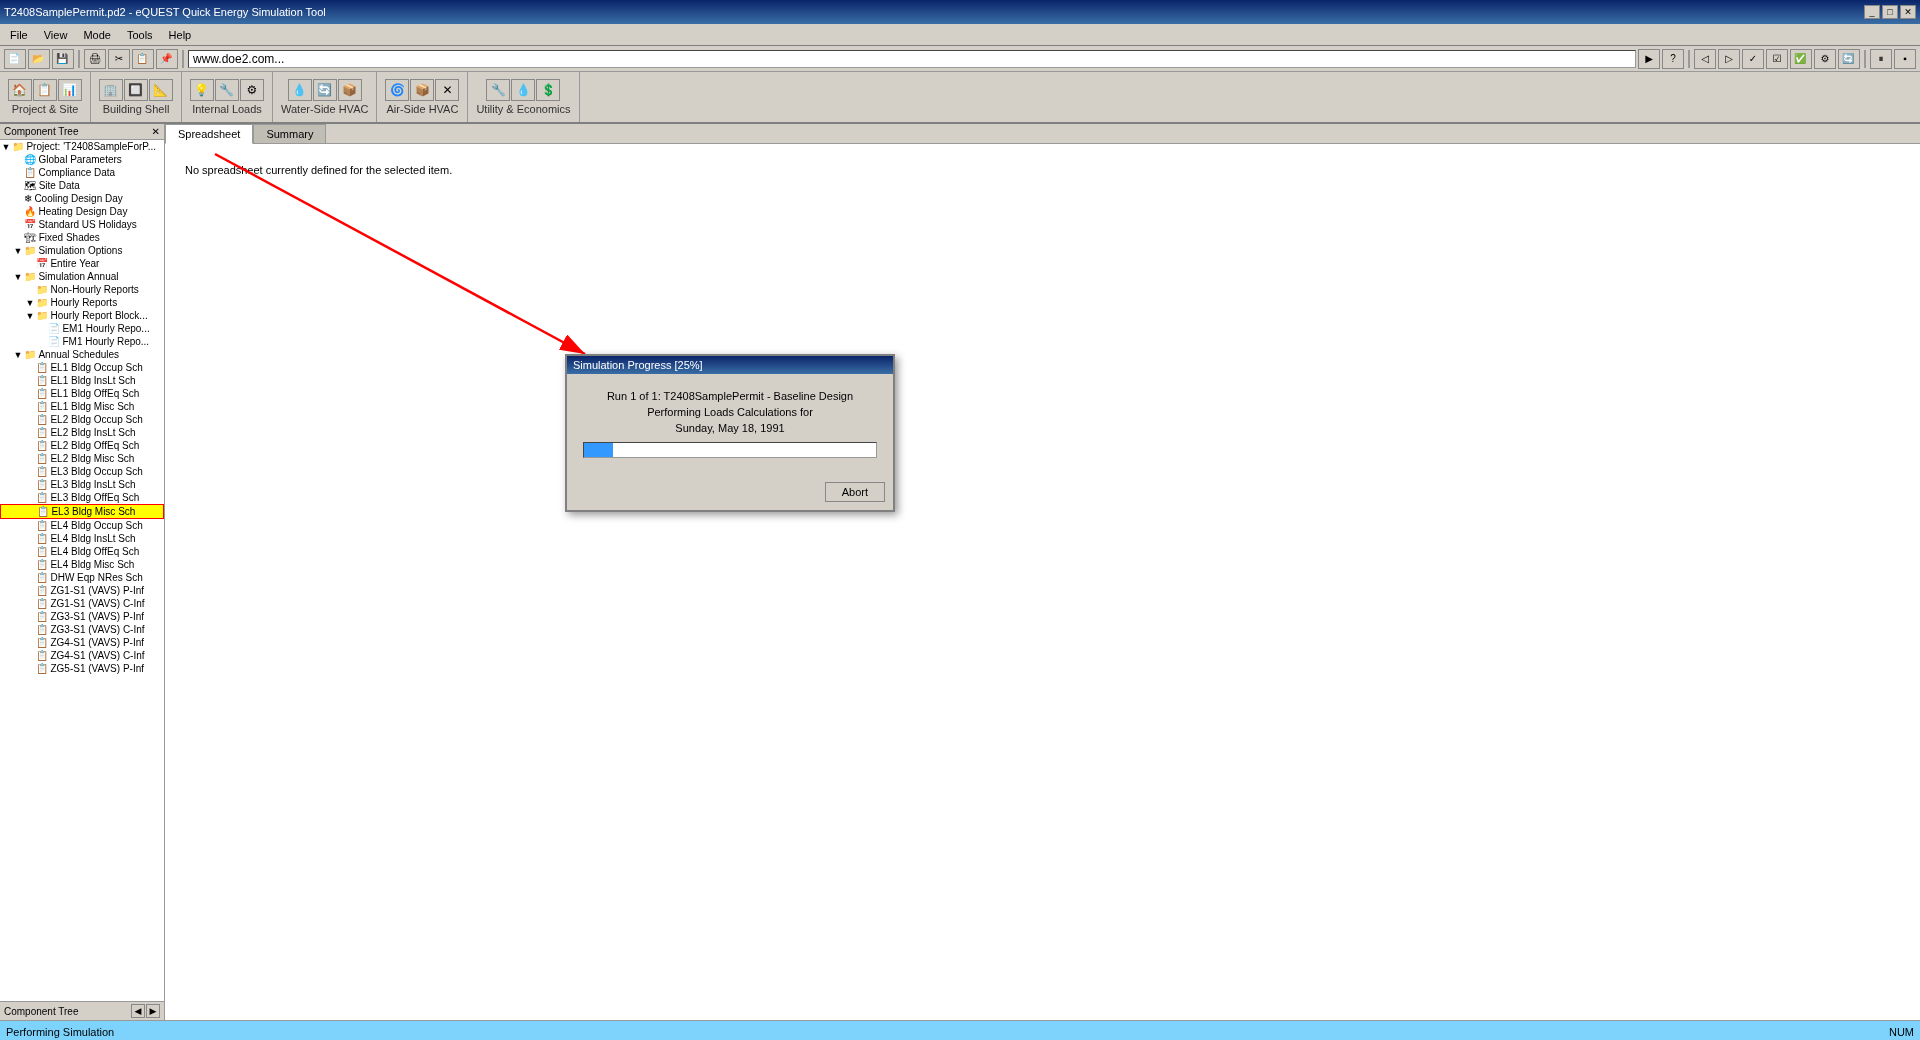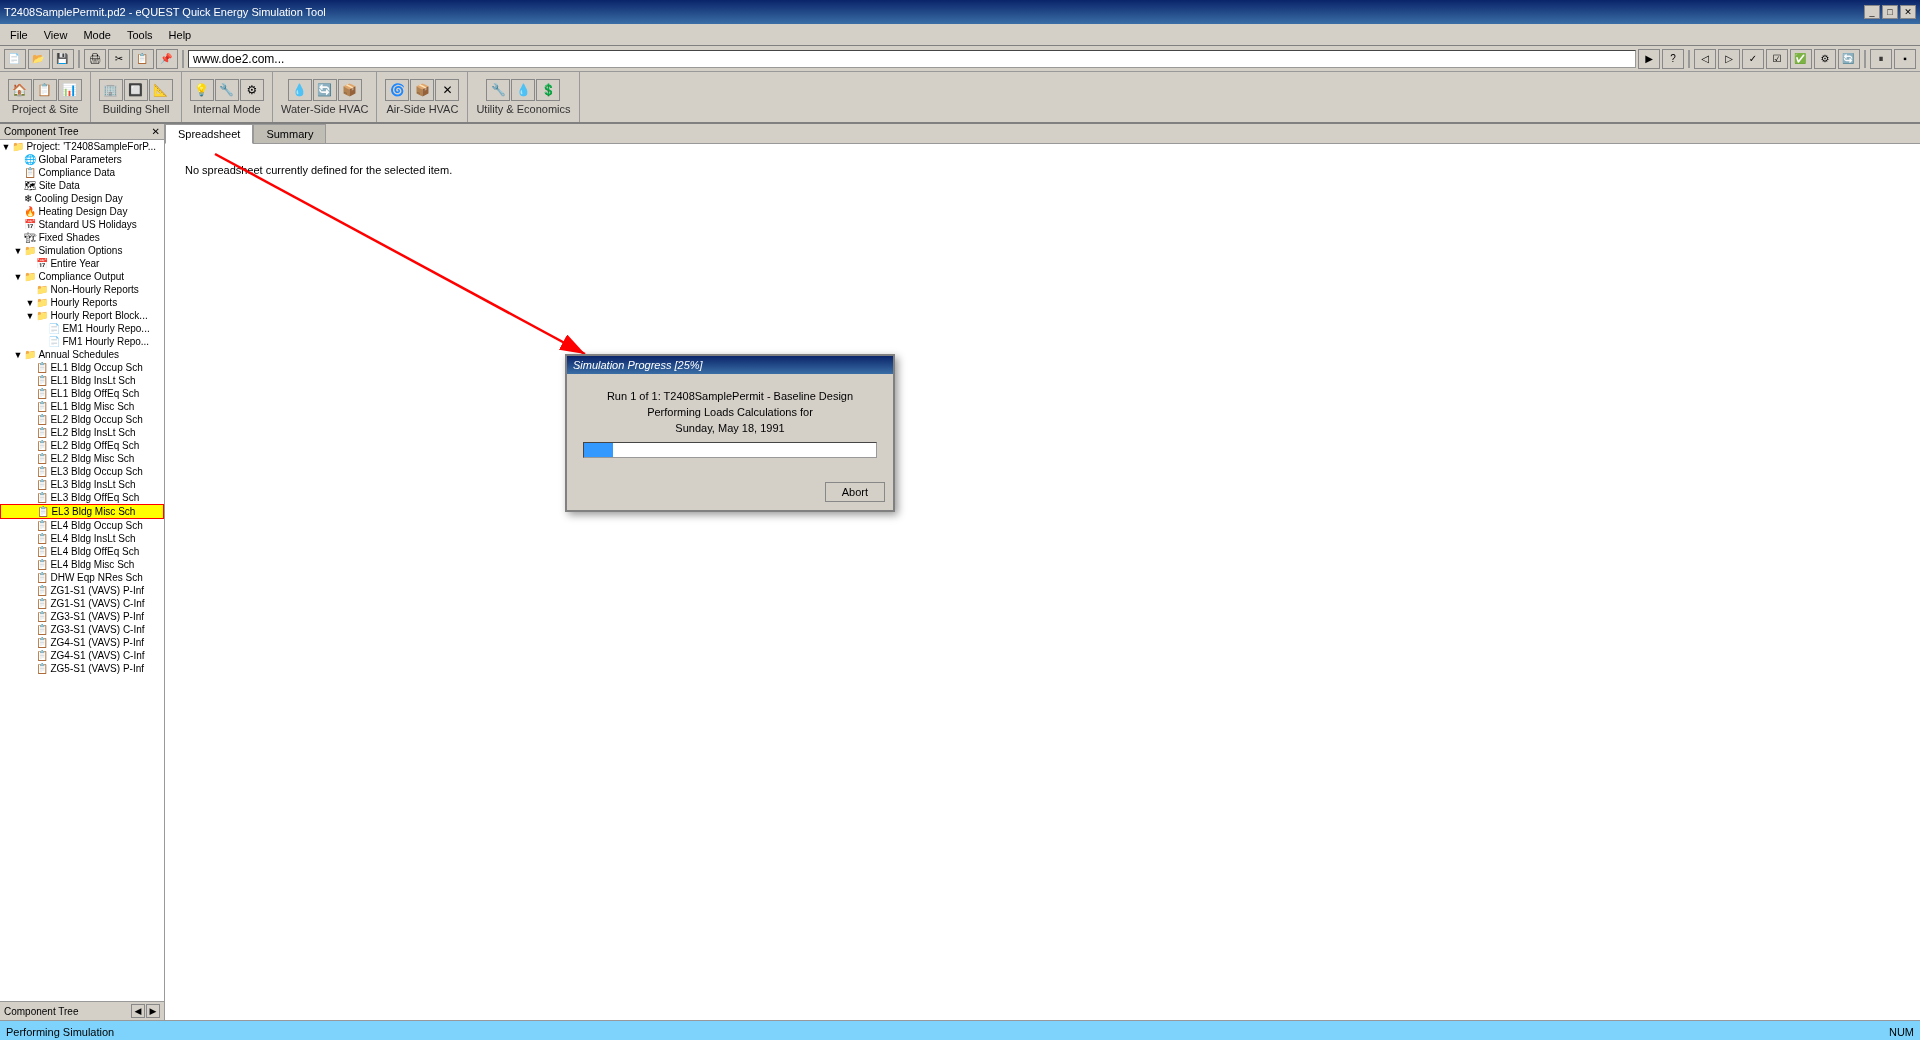--- a/index.html
+++ b/index.html
@@ -184,21 +184,20 @@
       z-index: 100;
     }
     #sim-dialog-title {
       background: linear-gradient(to bottom, #0a246a, #3a6ea5);
       color: white;
       font-size: 11px;
       padding: 3px 6px;
       display: flex;
       justify-content: space-between;
       align-items: center;
-      font-style: italic;
     }
     #sim-dialog-content {
       padding: 12px 16px;
       background: #d4d0c8;
     }
     #sim-dialog-content p {
       text-align: center;
       font-size: 11px;
       margin: 4px 0;
     }
@@ -315,21 +314,21 @@
       <div class="tg-btn">📐</div>
     </div>
     <div class="toolbar-group-label">Building Shell</div>
   </div>
   <div class="toolbar-group">
     <div class="toolbar-group-btns">
       <div class="tg-btn">💡</div>
       <div class="tg-btn">🔧</div>
       <div class="tg-btn">⚙</div>
     </div>
-    <div class="toolbar-group-label">Internal Mode</div>
+    <div class="toolbar-group-label">Internal Loads</div>
   </div>
   <div class="toolbar-group">
     <div class="toolbar-group-btns">
       <div class="tg-btn">💧</div>
       <div class="tg-btn">🔄</div>
       <div class="tg-btn">📦</div>
     </div>
     <div class="toolbar-group-label">Water-Side HVAC</div>
   </div>
   <div class="toolbar-group">
@@ -405,21 +404,21 @@
           <span>Simulation Options</span>
         </div>
         <div class="tree-item" style="padding-left: 24px;">
           <span class="tree-expander"> </span>
           <span class="tree-icon">📅</span>
           <span>Entire Year</span>
         </div>
         <div class="tree-item" style="padding-left: 12px;">
           <span class="tree-expander">▼</span>
           <span class="tree-icon">📁</span>
-          <span>Compliance Output</span>
+          <span>Simulation Annual</span>
         </div>
         <div class="tree-item" style="padding-left: 24px;">
           <span class="tree-expander"> </span>
           <span class="tree-icon">📁</span>
           <span>Non-Hourly Reports</span>
         </div>
         <div class="tree-item" style="padding-left: 24px;">
           <span class="tree-expander">▼</span>
           <span class="tree-icon">📁</span>
           <span>Hourly Reports</span>

